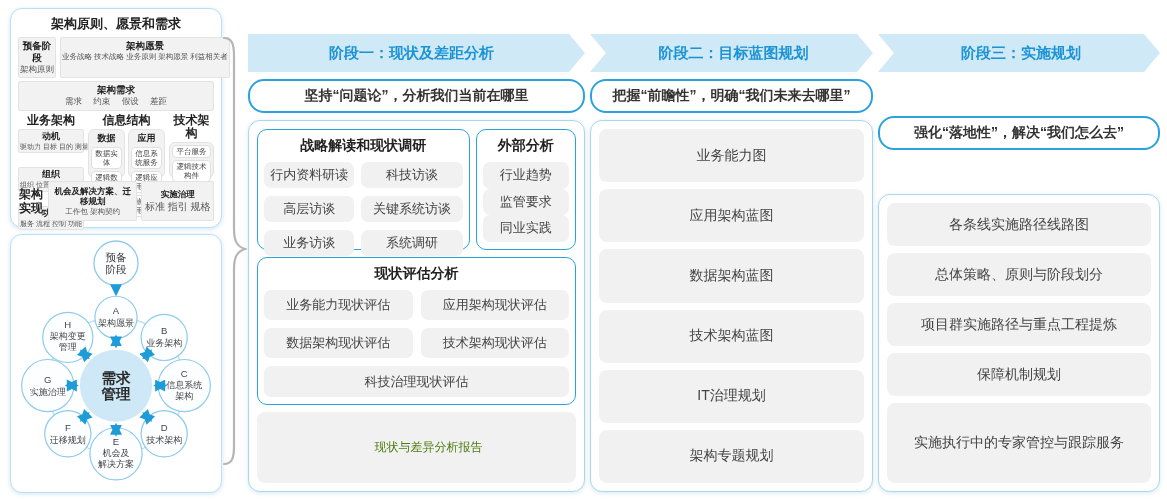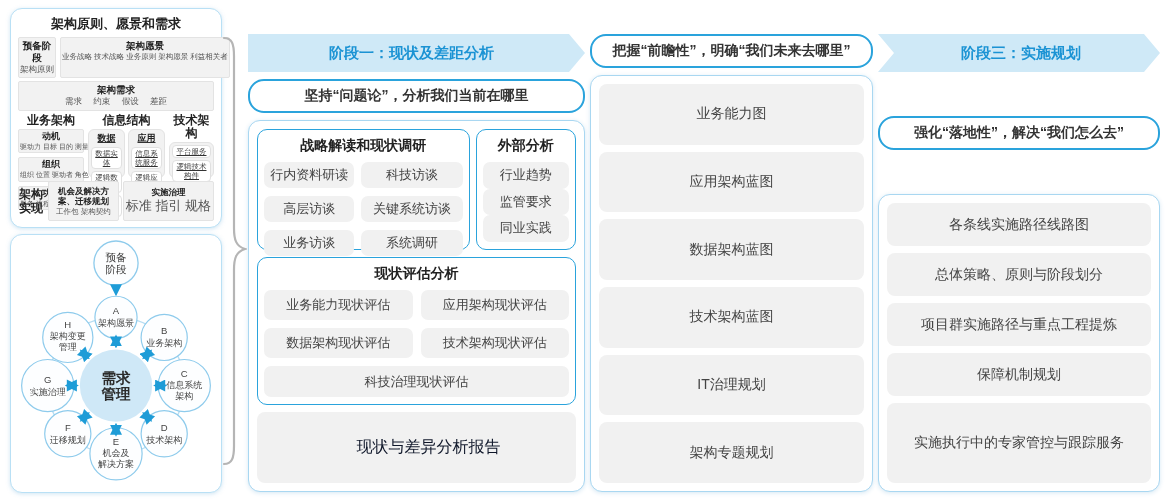--- a/index.html
+++ b/index.html
@@ -21,25 +21,25 @@
   .prep-box{width:54px;padding:2px 1px;}
   .vision-box{flex:1;padding:2px 1px;}
   .req-box{padding:2px 1px;}
   .bt{font-weight:bold;font-size:9.5px;color:#222;line-height:1.25;}
   .tt{font-size:7.5px;color:#555;line-height:1.3;white-space:nowrap;}
   .req-items{word-spacing:9px;font-size:8.5px;color:#555;}
   .lp-cols{display:flex;gap:4px;flex:1;min-height:0;}
   .col-h{font-weight:bold;font-size:12px;text-align:center;color:#222;margin-bottom:2px;line-height:1.1;}
   .vcol{display:flex;flex-direction:column;min-height:0;}
   .biz-col{width:66px;}
-  .biz-boxes{display:flex;flex-direction:column;gap:4px;flex:1;}
+  .biz-boxes{display:flex;flex-direction:column;gap:14px;flex:1;}
   .biz-box{flex:1;display:flex;flex-direction:column;justify-content:center;padding:1px;}
   .info-col{flex:1;}
   .info-cols{display:flex;gap:3px;flex:1;min-height:0;}
-  .gcol{background:#f2f2f2;border:1px solid #e3e3e3;border-radius:6px;padding:2px;flex:1;display:flex;flex-direction:column;gap:2px;min-height:0;text-decoration:underline;}
+  .gcol{background:#f2f2f2;border:1px solid #e3e3e3;border-radius:6px;padding:2px;flex:1;display:flex;flex-direction:column;gap:2px;min-height:0;}
   .gcol-h{font-weight:bold;font-size:9px;text-align:center;color:#222;}
   .wchip{background:#fff;border:1px solid #e0e0e0;border-radius:4px;font-size:7.5px;color:#444;
          text-align:center;flex:1;display:flex;align-items:center;justify-content:center;line-height:1.2;padding:1px 0;}
   .tech-col{width:45px;}
   .lp-bottom{display:flex;gap:4px;height:40px;flex-shrink:0;}
   .impl-label{font-weight:bold;font-size:12px;width:26px;display:flex;align-items:center;justify-content:center;
               text-align:center;line-height:1.2;color:#222;}
   .impl-box{display:flex;flex-direction:column;justify-content:center;padding:1px 2px;}
   .impl-box.first{flex:1.25;}
   .impl-box.second{flex:1;}
@@ -65,21 +65,21 @@
   .survey{flex:2.3;}
   .external{flex:1;}
   .grid2{display:grid;grid-template-columns:1fr 1.12fr;gap:8px 7px;flex:1;}
   .grid1{display:grid;grid-template-rows:repeat(3,1fr);gap:0;flex:1;}
   .chip{background:#f1f1f1;border-radius:7px;min-height:26px;display:flex;align-items:center;justify-content:center;
         font-size:13px;color:#444;}
   .assessment{flex:1.15;}
   .grid2a{display:grid;grid-template-columns:1fr 1fr;gap:8px;flex:1;}
   .span2{grid-column:1 / -1;}
   .report{background:#f1f1f1;border-radius:8px;flex:0.62;display:flex;align-items:center;justify-content:center;
-          font-size:16px;color:#0f172a;min-height:70px;padding-left:24px;}
+          font-size:12px;color:#4d7c0f;min-height:70px;padding-left:24px;}
   .block{background:#f1f1f1;border-radius:8px;flex:1;display:flex;align-items:center;justify-content:center;
          font-size:14px;color:#444;text-align:center;padding:4px 6px;}
   .block.tall{flex:2.05;}
   
   .node-id{font-size:9.5px;fill:#444;}
   .node-label{font-size:9px;fill:#444;}
   .prep-label{font-size:10.5px;fill:#3a3a3a;}
   .center-label{font-size:14.5px;font-weight:bold;fill:#2b2b2b;}
   text{text-anchor:middle;font-family:"Liberation Sans","DejaVu Sans",sans-serif;}
 </style>
@@ -156,21 +156,21 @@
     </div>
 
     <div class="lp-bottom">
       <div class="impl-label">架构实现</div>
       <div class="gbox impl-box first">
         <div class="bt" style="font-size:8.5px">机会及解决方案、迁移规划</div>
         <div class="tt" style="font-size:7.5px">工作包 架构契约</div>
       </div>
       <div class="gbox impl-box second">
         <div class="bt" style="font-size:8.5px">实施治理</div>
-        <div class="tt" style="font-size:13px">标准 指引 规格</div>
+        <div class="tt" style="font-size:10px">标准 指引 规格</div>
       </div>
     </div>
   </div>
 
   <div class="panel cycle-panel">
     <svg width="100%" height="100%" viewBox="0 0 204 252">
       <defs>
         <marker id="mE" markerWidth="8" markerHeight="8" refX="5" refY="3" orient="auto">
           <path d="M0,0 L6,3 L0,6 Z" fill="#1e9cd7"></path>
         </marker>
@@ -291,20 +291,21 @@
           <div class="chip">数据架构现状评估</div>
           <div class="chip">技术架构现状评估</div>
           <div class="chip span2">科技治理现状评估</div>
         </div>
       </div>
       <div class="report">现状与差异分析报告</div>
     </div>
   </div>
 
   <div class="phase phase2">
+    <div class="band notch">阶段二：目标蓝图规划</div>
     <div class="sub">把握“前瞻性”，明确“我们未来去哪里”</div>
     <div class="pbody">
       <div class="block">业务能力图</div>
       <div class="block">应用架构蓝图</div>
       <div class="block">数据架构蓝图</div>
       <div class="block">技术架构蓝图</div>
       <div class="block">IT治理规划</div>
       <div class="block">架构专题规划</div>
     </div>
   </div>

